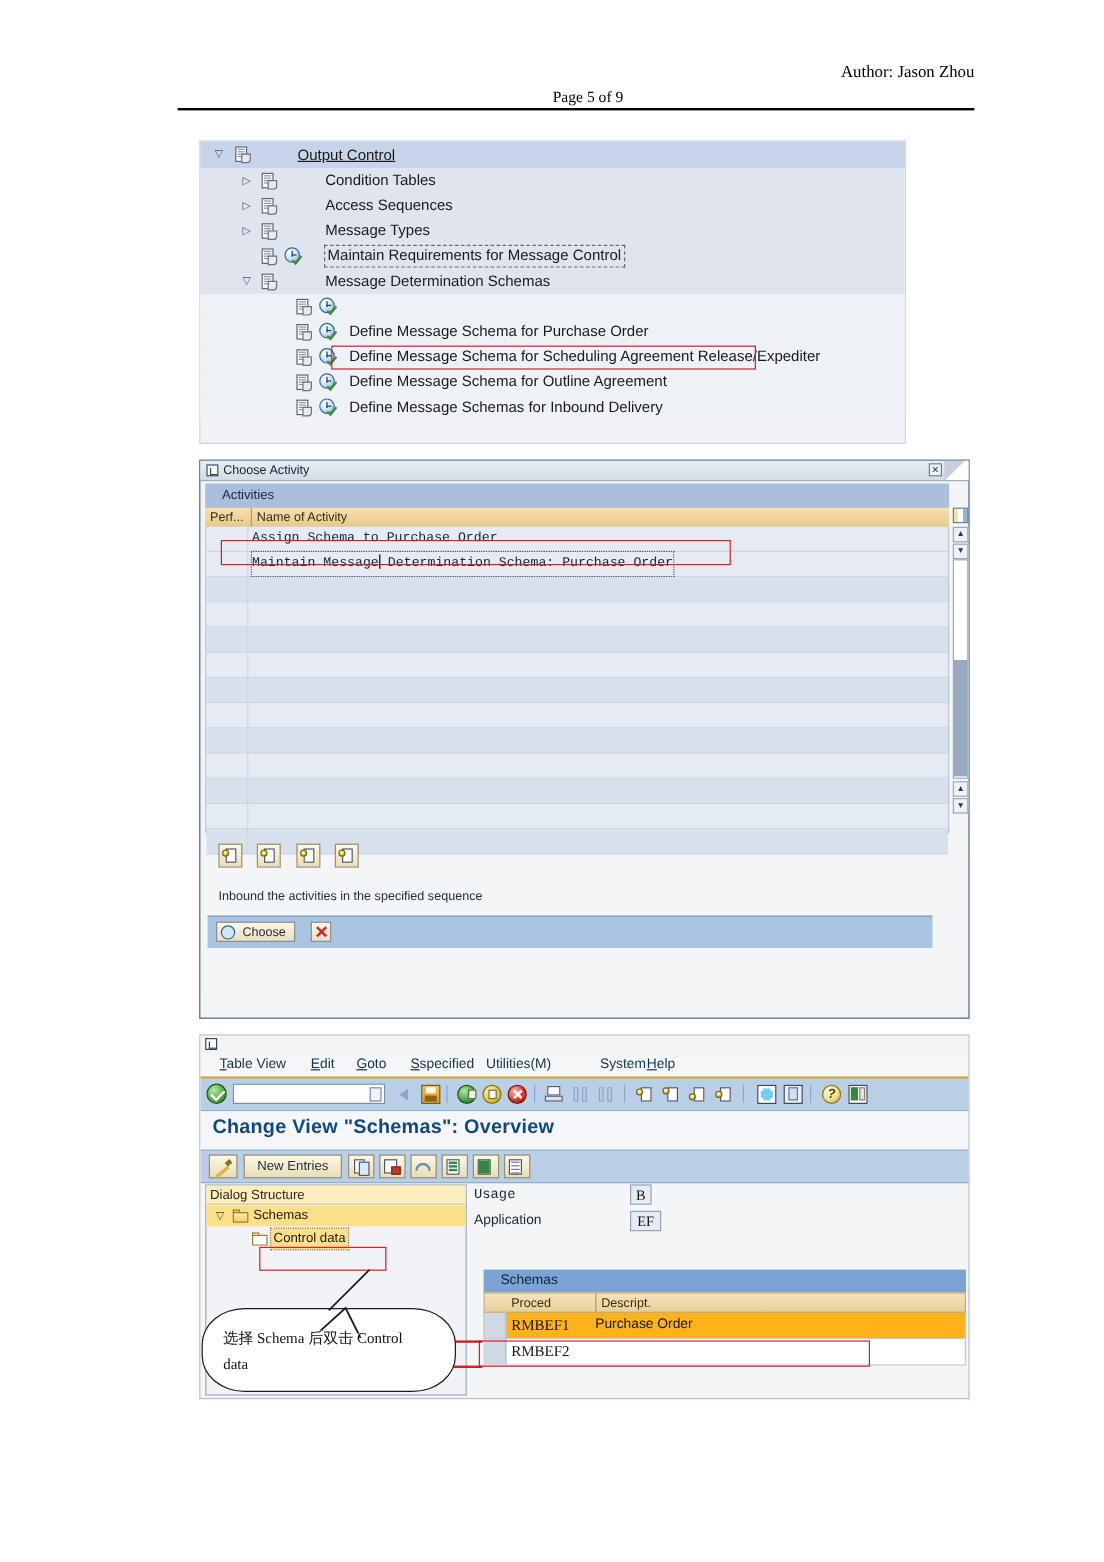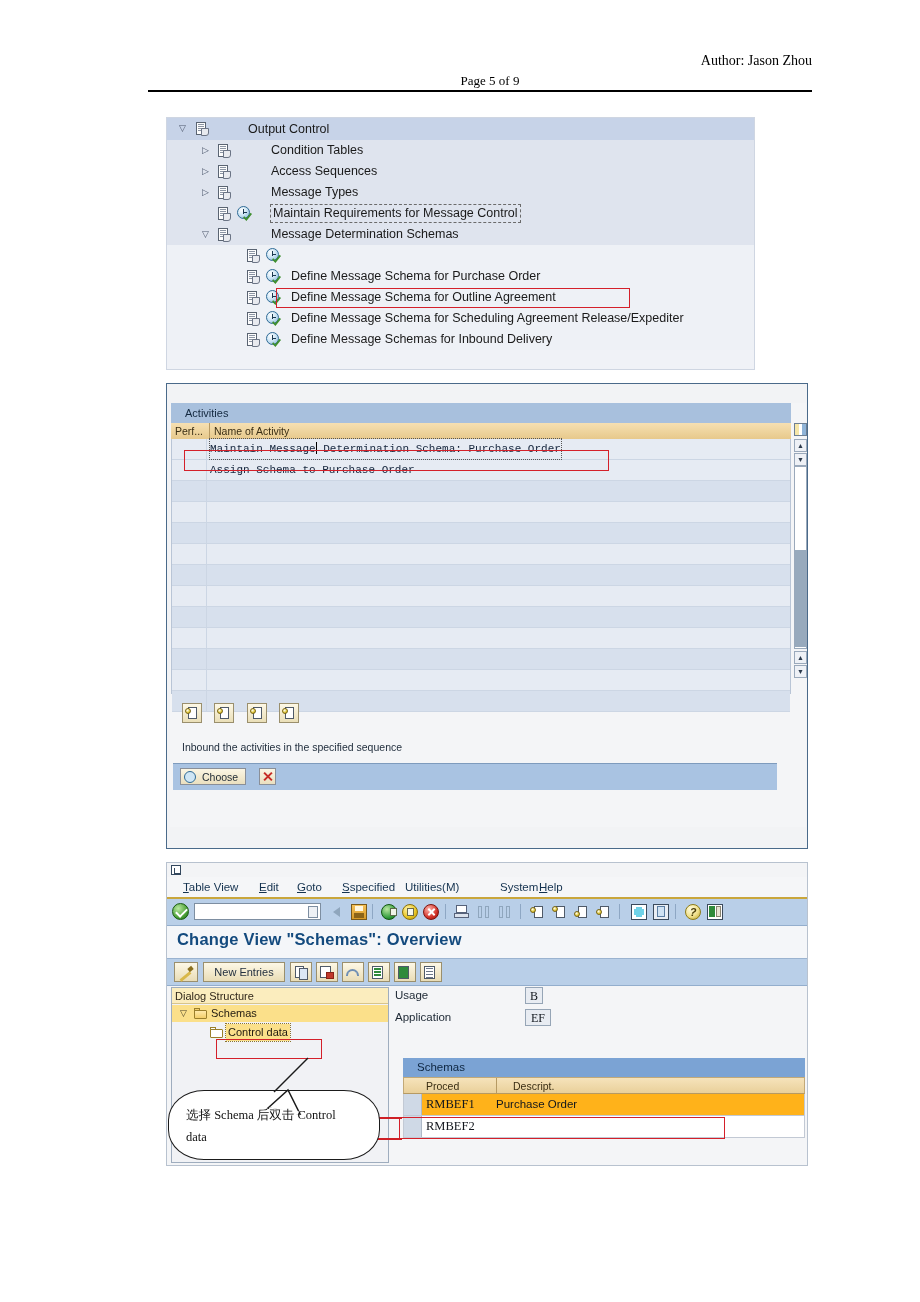--- a/index.html
+++ b/index.html
@@ -204,21 +204,21 @@
 
   <div class="tree-panel">
 
     <div class="tree-row root" style="height:22px;line-height:22px;">
       <span class="twist" style="left:10px;">▽</span>
       <span class="docicon" style="left:29px;">
           <i class="sheet"></i>
           <i class="lines"></i>
           <i class="fold"></i>
         </span>
-      <span class="tree-label" style="left:81px;">Output Control</span>
+      <span class="tree-label" style="left:81px;text-decoration:underline;">Output Control</span>
     </div>
 
 
     <div class="tree-row sub">
       <span class="twist" style="left:33px;">▷</span>
       <span class="docicon" style="left:51px;">
           <i class="sheet"></i>
           <i class="lines"></i>
           <i class="fold"></i>
         </span>
@@ -302,74 +302,80 @@
           <i class="sheet"></i>
           <i class="lines"></i>
           <i class="fold"></i>
         </span>
       <span class="clockicon" style="left:99px;">
           <i class="c"></i>
           <i class="hand"></i>
           <i class="hand2"></i>
           <i class="chk"></i>
         </span>
-      <span class="tree-label" style="left:124px;">Define Message Schema for Outline Agreement</span>
+      <span class="tree-label" style="left:124px;">Define Message Schema for Scheduling Agreement Release/Expediter</span>
     </div>
     <div class="tree-row leafbg">
       <span class="docicon" style="left:80px;">
           <i class="sheet"></i>
           <i class="lines"></i>
           <i class="fold"></i>
         </span>
       <span class="clockicon" style="left:99px;">
           <i class="c"></i>
           <i class="hand"></i>
           <i class="hand2"></i>
           <i class="chk"></i>
         </span>
-      <span class="tree-label" style="left:124px;">Define Message Schema for Scheduling Agreement Release/Expediter</span>
+      <span class="tree-label" style="left:124px;">Define Message Schema for Outline Agreement</span>
     </div>
     <div class="tree-row leafbg">
       <span class="docicon" style="left:80px;">
           <i class="sheet"></i>
           <i class="lines"></i>
           <i class="fold"></i>
         </span>
       <span class="clockicon" style="left:99px;">
           <i class="c"></i>
           <i class="hand"></i>
           <i class="hand2"></i>
           <i class="chk"></i>
         </span>
       <span class="tree-label" style="left:124px;">Define Message Schemas for Inbound Delivery</span>
     </div>
   </div>
 
   <div class="hl-box" style="left:276px;top:288px;width:354px;height:20px;"></div>
 
   <div class="dlg">
+    <div class="dlg-title">
+      <span class="dlg-ico"></span>
+      <span class="t">Choose Activity</span>
+      <span class="dlg-x">✕</span>
+      <span class="dlg-corner"></span>
+    </div>
 
     <div class="dlg-body">
       <div class="grp-hdr">
         <span>Activities</span>
       </div>
 
       <div class="col-hdr">
         <span class="c1">Perf...</span>
         <span class="c2">Name of Activity</span>
       </div>
 
       <div class="grid">
         <div class="grow white">
           <span class="gutter"></span>
-          <span class="cell" style="outline: rgb(85, 85, 85) dotted 1px;">Maintain&nbsp;Message<span class="caret"></span>&nbsp;Determination&nbsp;Schema:&nbsp;Purchase&nbsp;Order</span>
+          <span class="cell">Assign Schema to Purchase Order</span>
         </div>
         <div class="grow white">
           <span class="gutter"></span>
-          <span class="cell">Assign Schema to Purchase Order</span>
+          <span class="cell" style="outline: rgb(85, 85, 85) dotted 1px;">Maintain&nbsp;Message<span class="caret"></span>&nbsp;Determination&nbsp;Schema:&nbsp;Purchase&nbsp;Order</span>
         </div>
         <div class="grow alt">
             <span class="gutter"></span>
           </div>
         <div class="grow white">
             <span class="gutter"></span>
           </div>
         <div class="grow alt">
             <span class="gutter"></span>
           </div>
@@ -576,32 +582,32 @@
       <div class="ds-row" style="top:36px;left:38px;">
         <span class="folder white" style="left:0;">
             <i class="tab" style="background:#fff;"></i>
             <i class="f"></i>
           </span>
         <span style="position:absolute;left:16px;top:0;background:#fbe08a;padding:0 2px;outline:1px dotted #8a7430;">Control data</span>
       </div>
     </div>
 
     <div class="fields">
-      <span class="fld-label" style="left:0;top:2px;">Usage</span>
+      <span class="fld-label" style="left:0;top:2px;font-family:Liberation Mono, monospace;">Usage</span>
       <span class="fld-box" style="left:130px;top:0;width:18px;">B</span>
       <span class="fld-label" style="left:0;top:24px;">Application</span>
       <span class="fld-box" style="left:130px;top:22px;width:26px;">EF</span>
     </div>
 
     <div class="schemas-hdr">Schemas</div>
 
     <div class="tbl">
       <div class="tbl-hdr">
         <span class="c" style="left:22px;">Proced</span>
-        <span class="c" style="left:92px;border-left:1px solid #b69a63;padding-left:16px;">Descript.</span>
+        <span class="c" style="left:92px;border-left:1px solid #b69a63;padding-left:4px;">Descript.</span>
       </div>
       <div class="tbl-row hot" style="top:17px;">
         <span class="sel-gut"></span>
         <span class="proc">RMBEF1</span>
         <span class="desc">Purchase Order</span>
       </div>
       <div class="tbl-row" style="top:39px;">
         <span class="sel-gut"></span>
         <span class="proc">RMBEF2</span>
         <span class="desc"></span>

